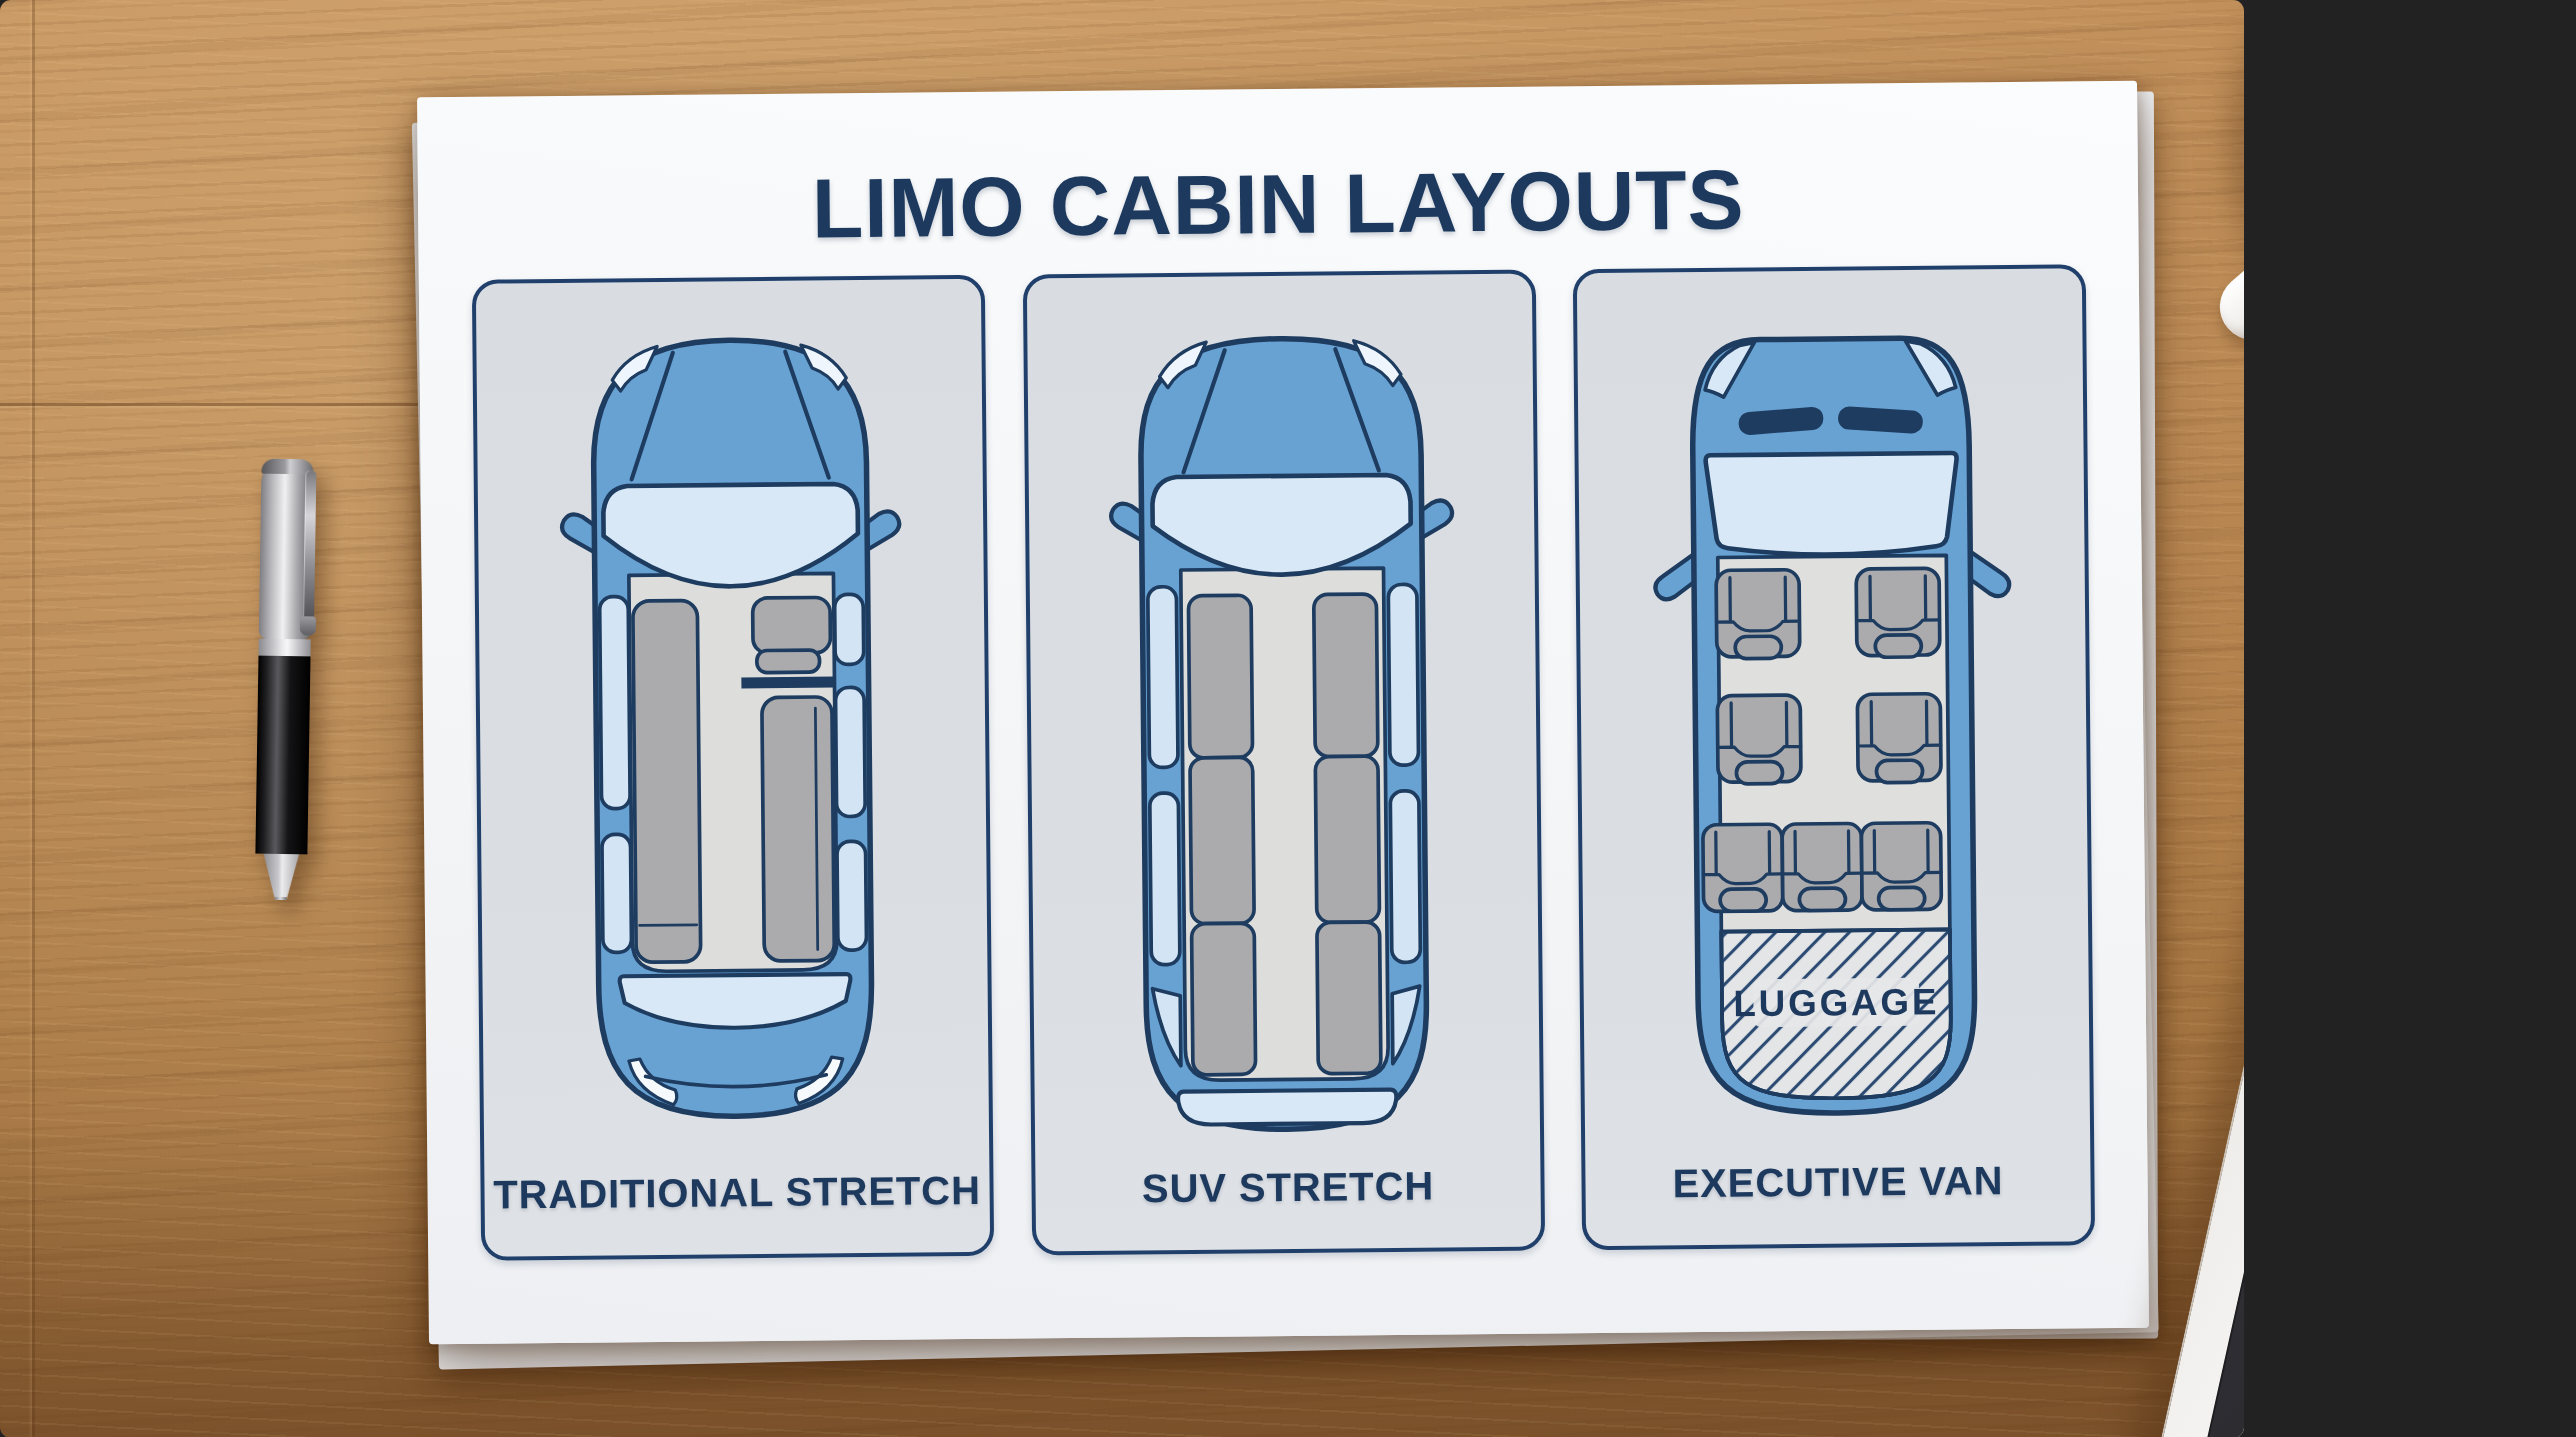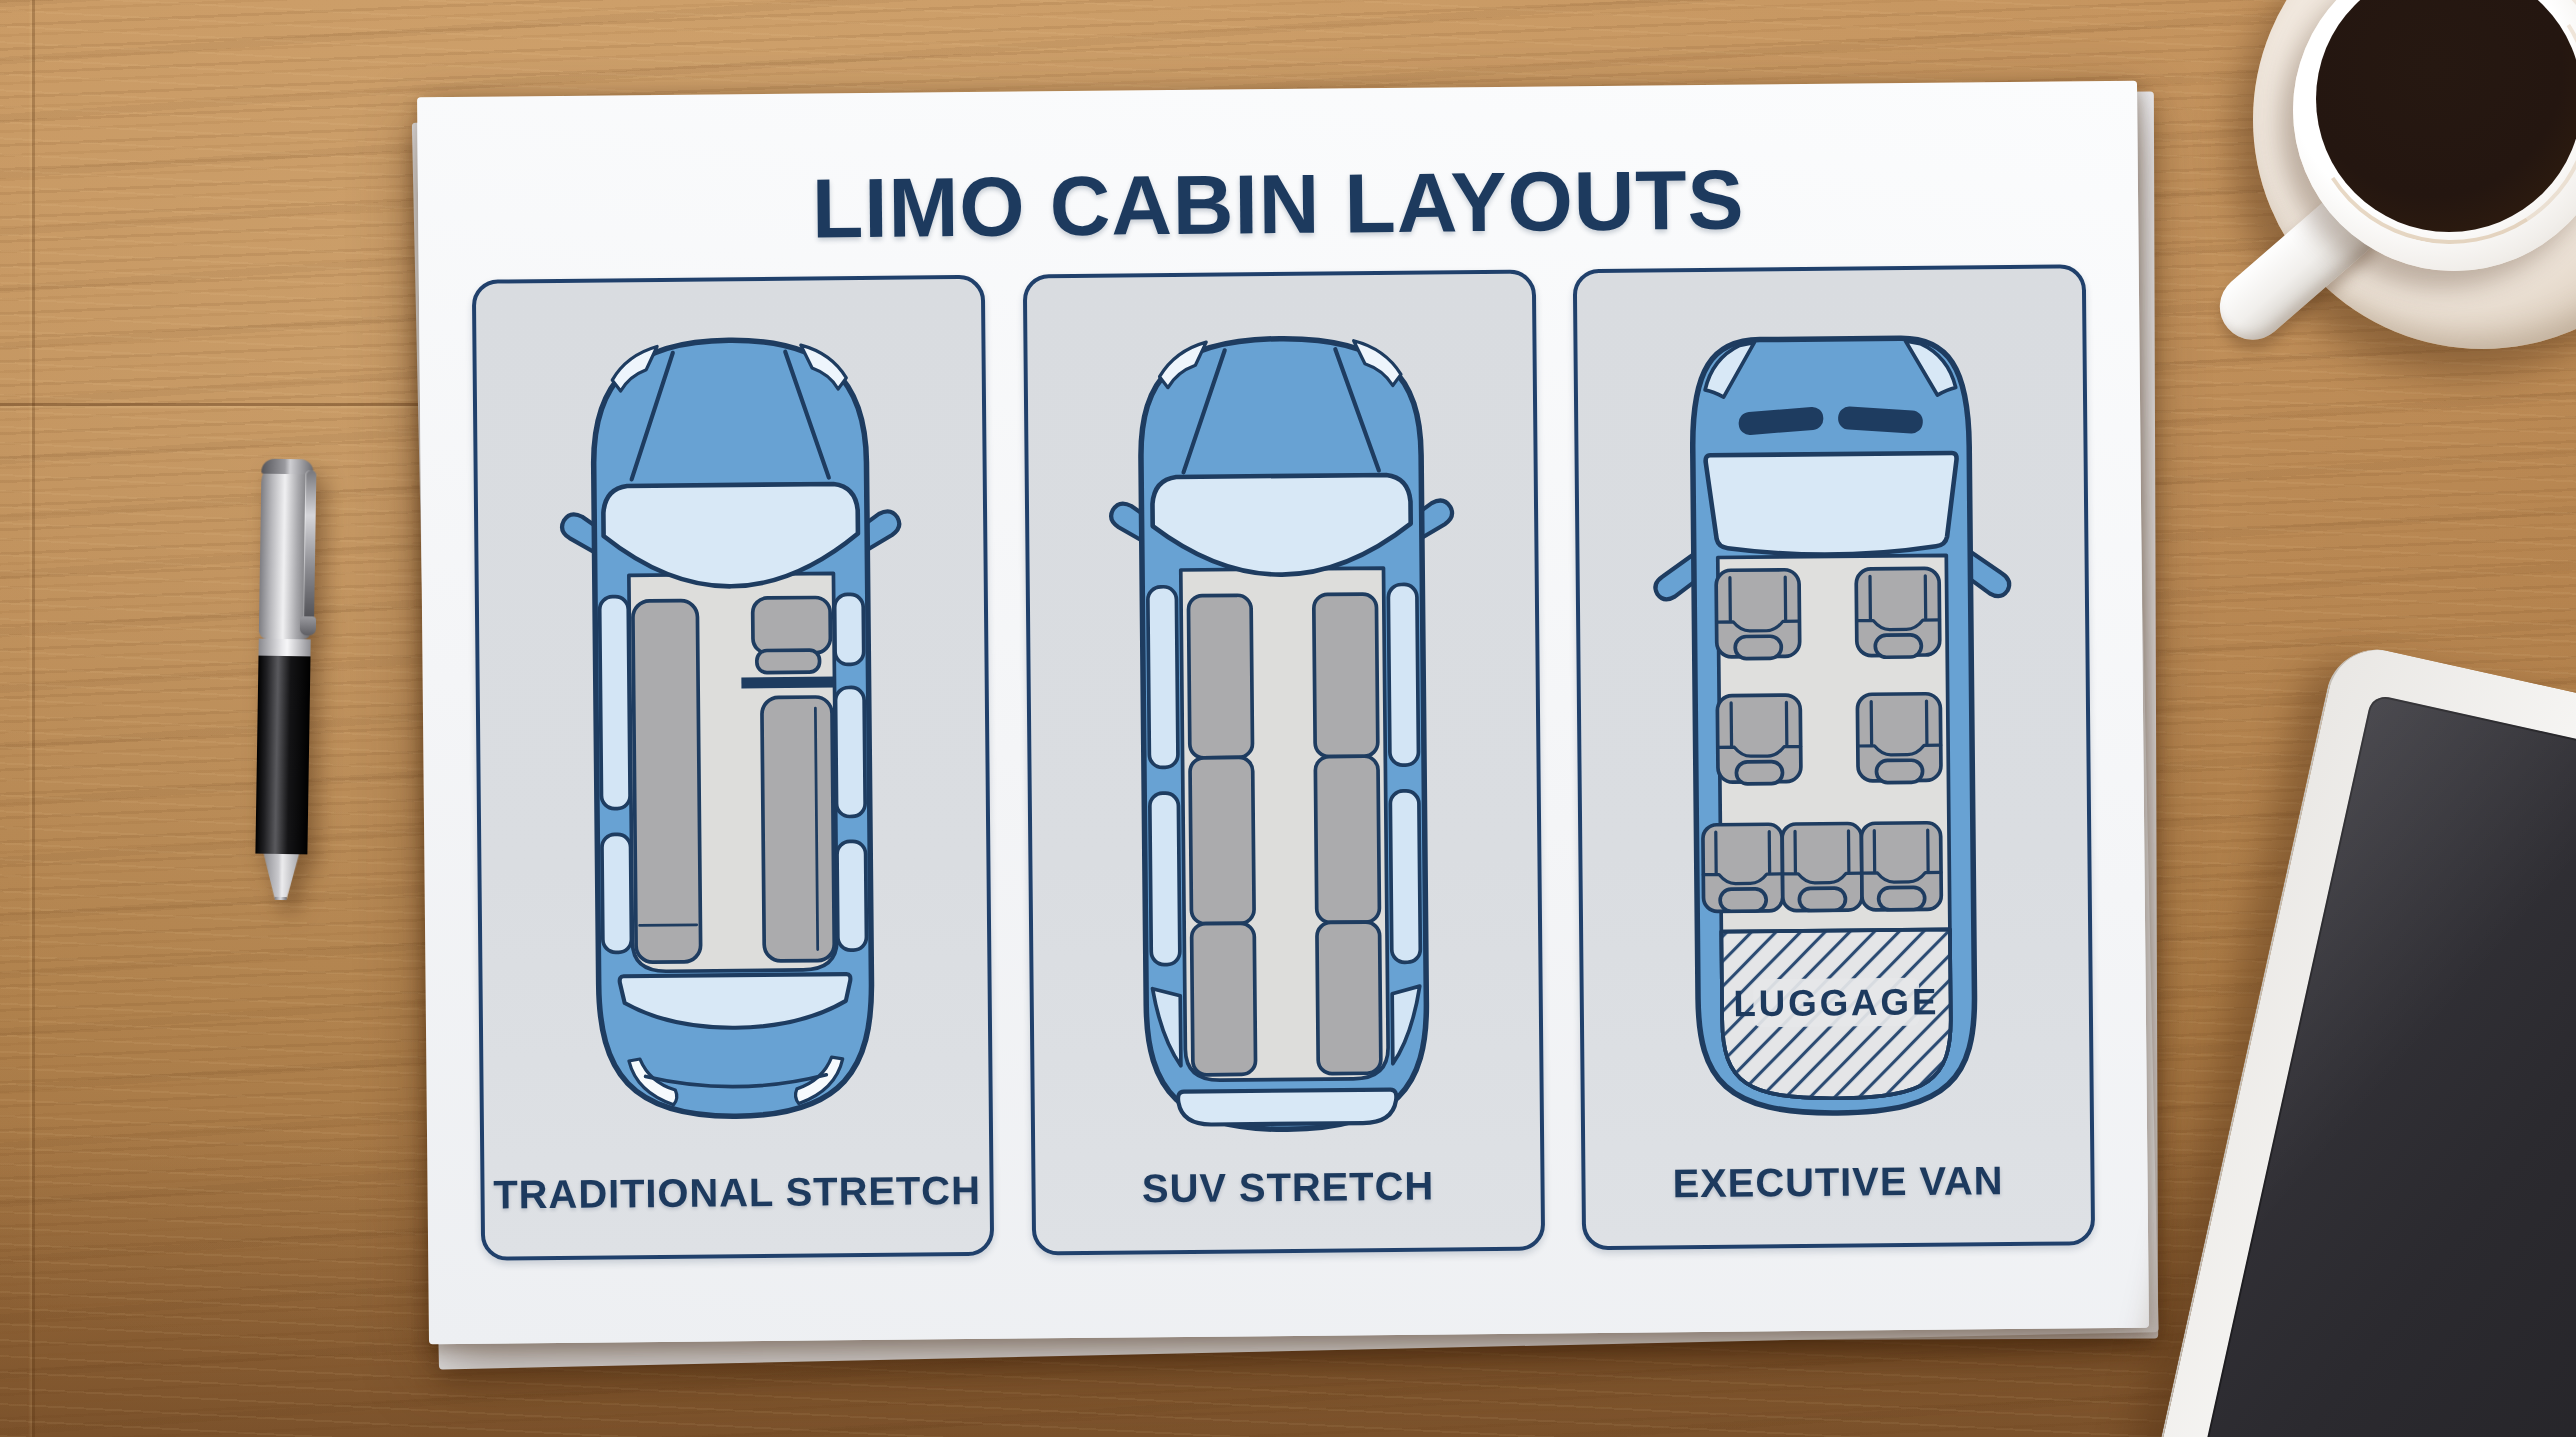--- a/index.html
+++ b/index.html
@@ -1,22 +1,23 @@
 <!DOCTYPE html>
 <html style="font-size:15px"><head>
 <meta charset="utf-8">
 <style>
   html,body{margin:0;padding:0;background:#222;}
   .scene{
-    position:relative;width:2576px;height:1438px;overflow:hidden;
+    position:relative;width:2244px;height:1438px;overflow:hidden;
     font-family:"Liberation Sans", sans-serif;
     background:
       radial-gradient(140% 130% at 28% 25%, rgba(255,226,175,.28) 0%, rgba(255,226,175,0) 55%),
       linear-gradient(0deg, rgba(60,30,8,.30) 0%, rgba(60,30,8,0) 22%),
       linear-gradient(180deg,#c2905a 0%,#b5834e 40%,#a97944 70%,#96683a 100%);
+    border-radius: 11px;
   }
   
   .grain{position:absolute;inset:0;pointer-events:none;
     background:
       repeating-linear-gradient(177.5deg, rgba(102,60,22,.10) 0 2.8px, rgba(0,0,0,0) 2.8px 10.3px, rgba(126,78,32,.08) 10.3px 13px, rgba(0,0,0,0) 13px 24px),
       repeating-linear-gradient(183deg, rgba(255,222,170,.07) 0 1.9px, rgba(0,0,0,0) 1.9px 16px),
       repeating-linear-gradient(176deg, rgba(80,45,15,.06) 0 7.5px, rgba(0,0,0,0) 7.5px 57px);
   }
   .seam-h{position:absolute;left:0;top:403px;width:427px;height:2.8px;background:rgba(82,46,16,.38);box-shadow:0 1.9px 1.9px rgba(255,220,170,.18);}
   .seam-v{position:absolute;left:32px;top:0;width:2.8px;height:100%;background:rgba(82,46,16,.26);box-shadow:-1.9px 0 2.8px rgba(255,220,170,.14);}

